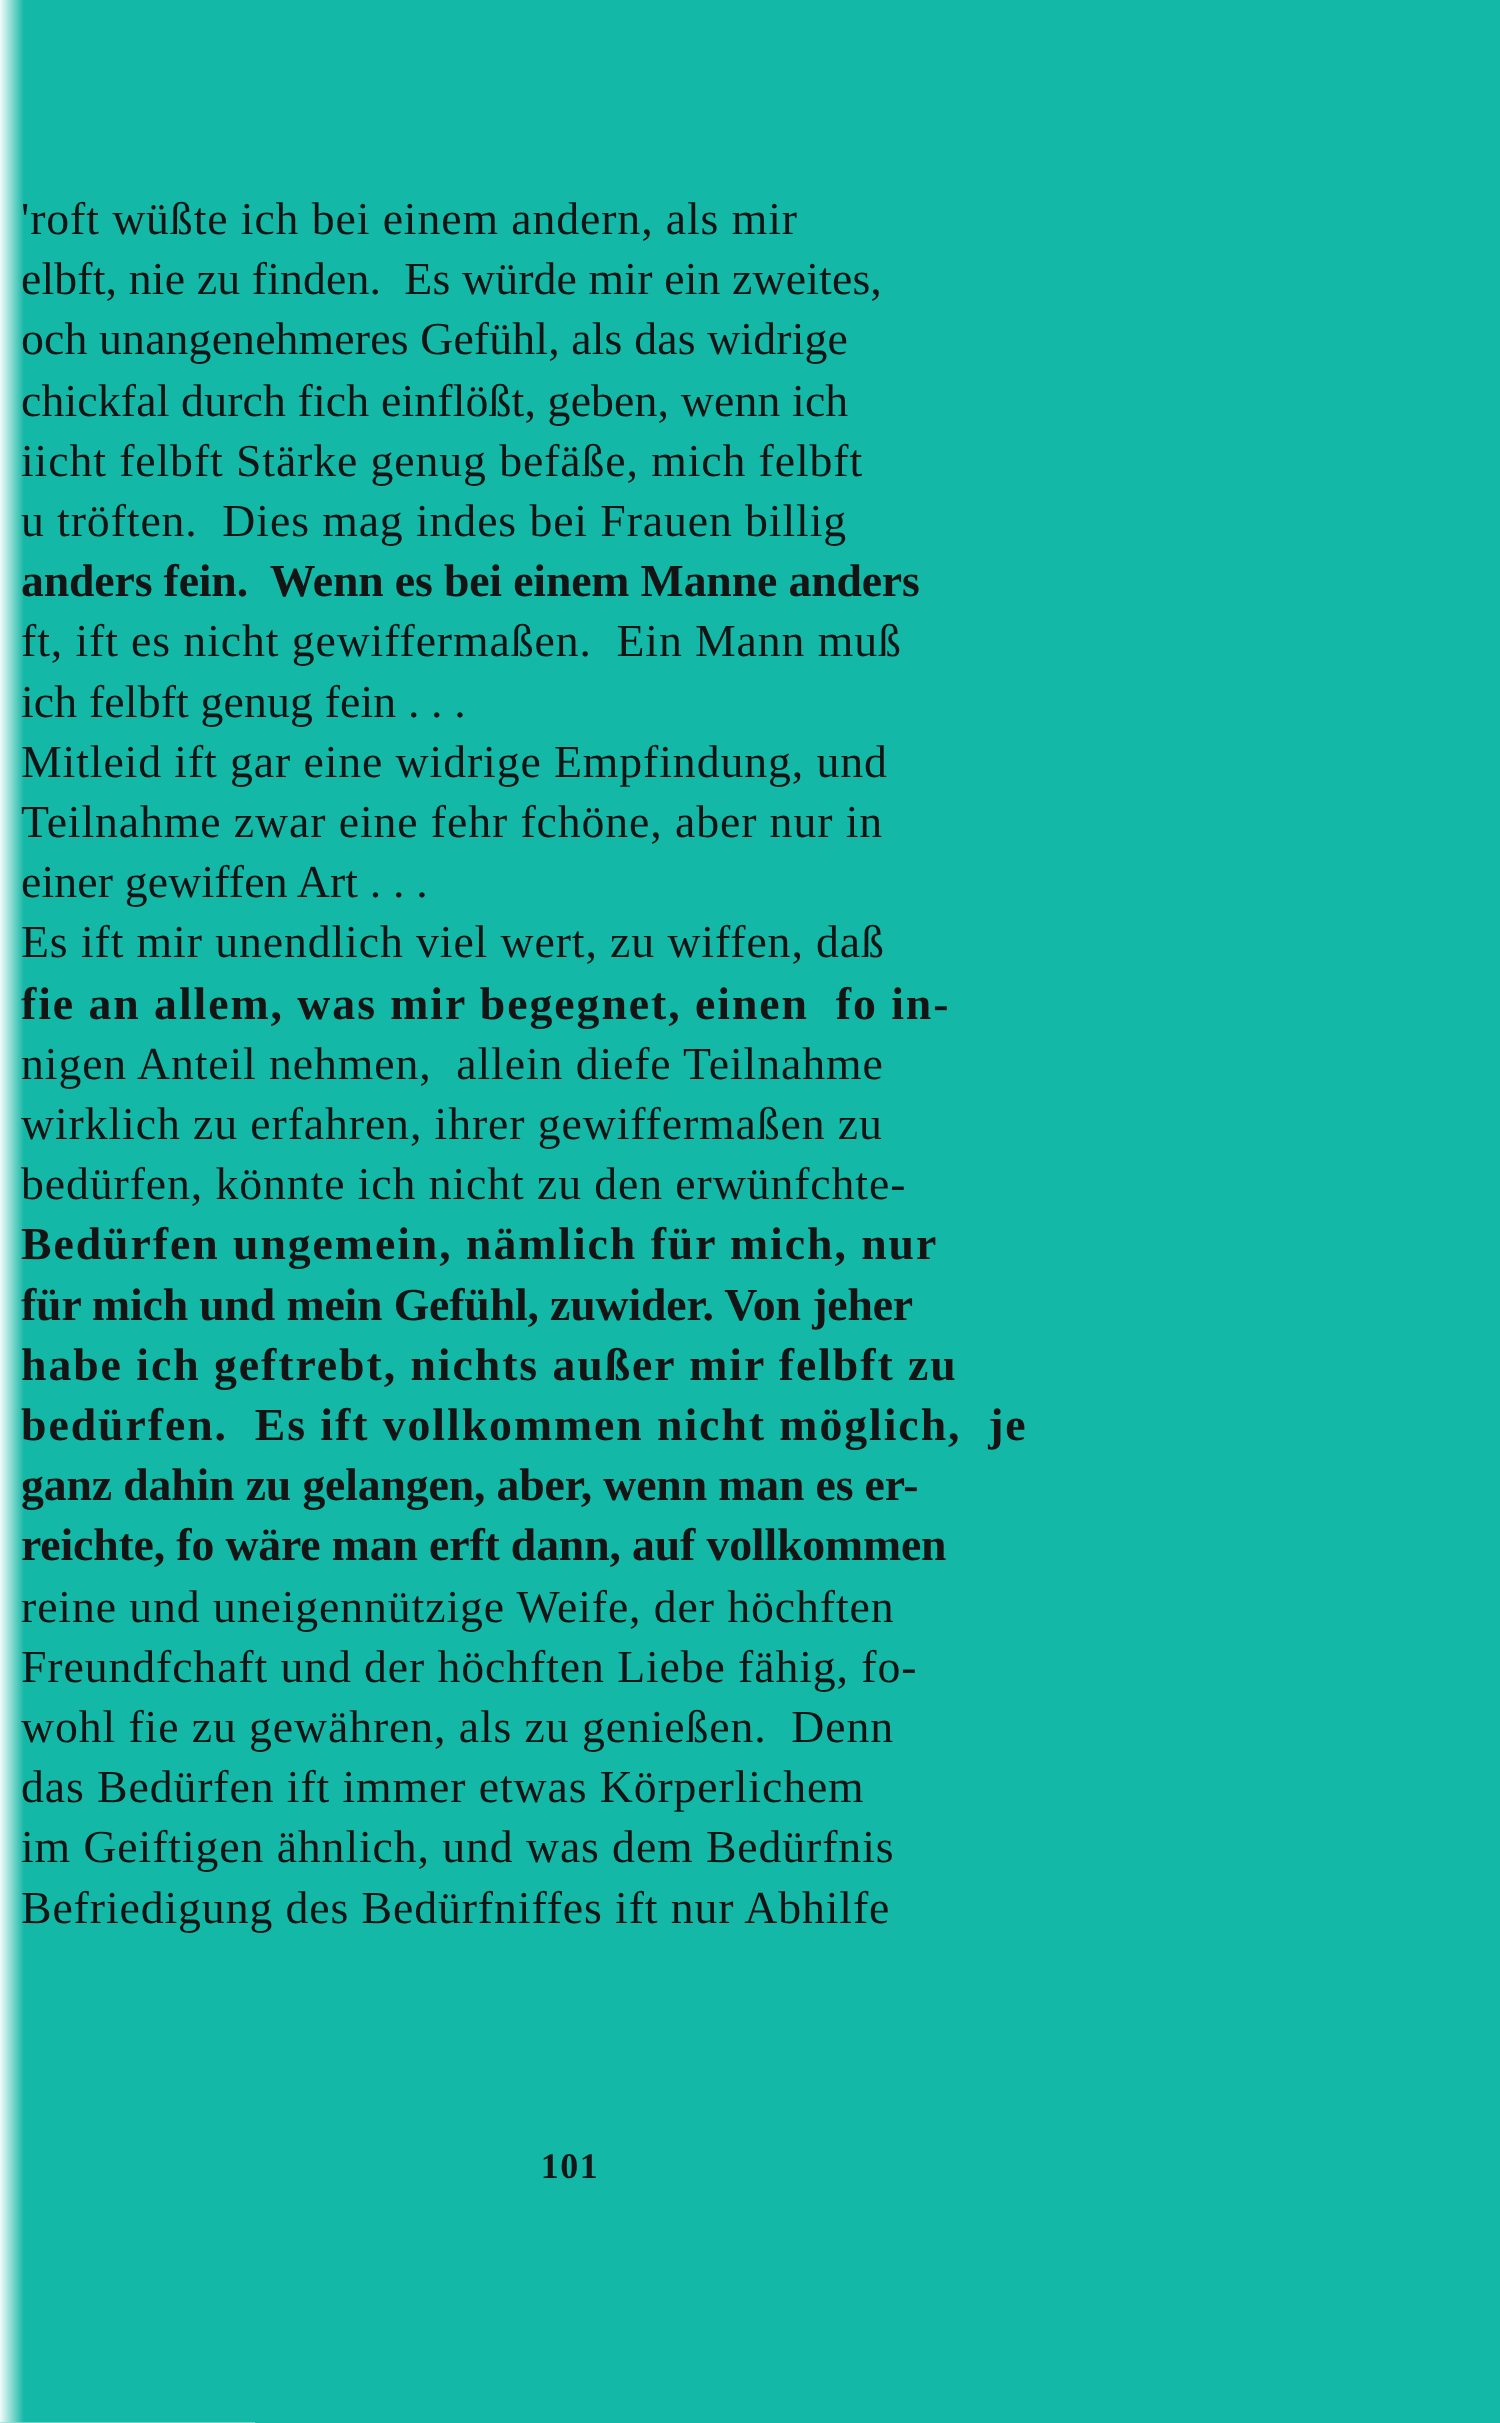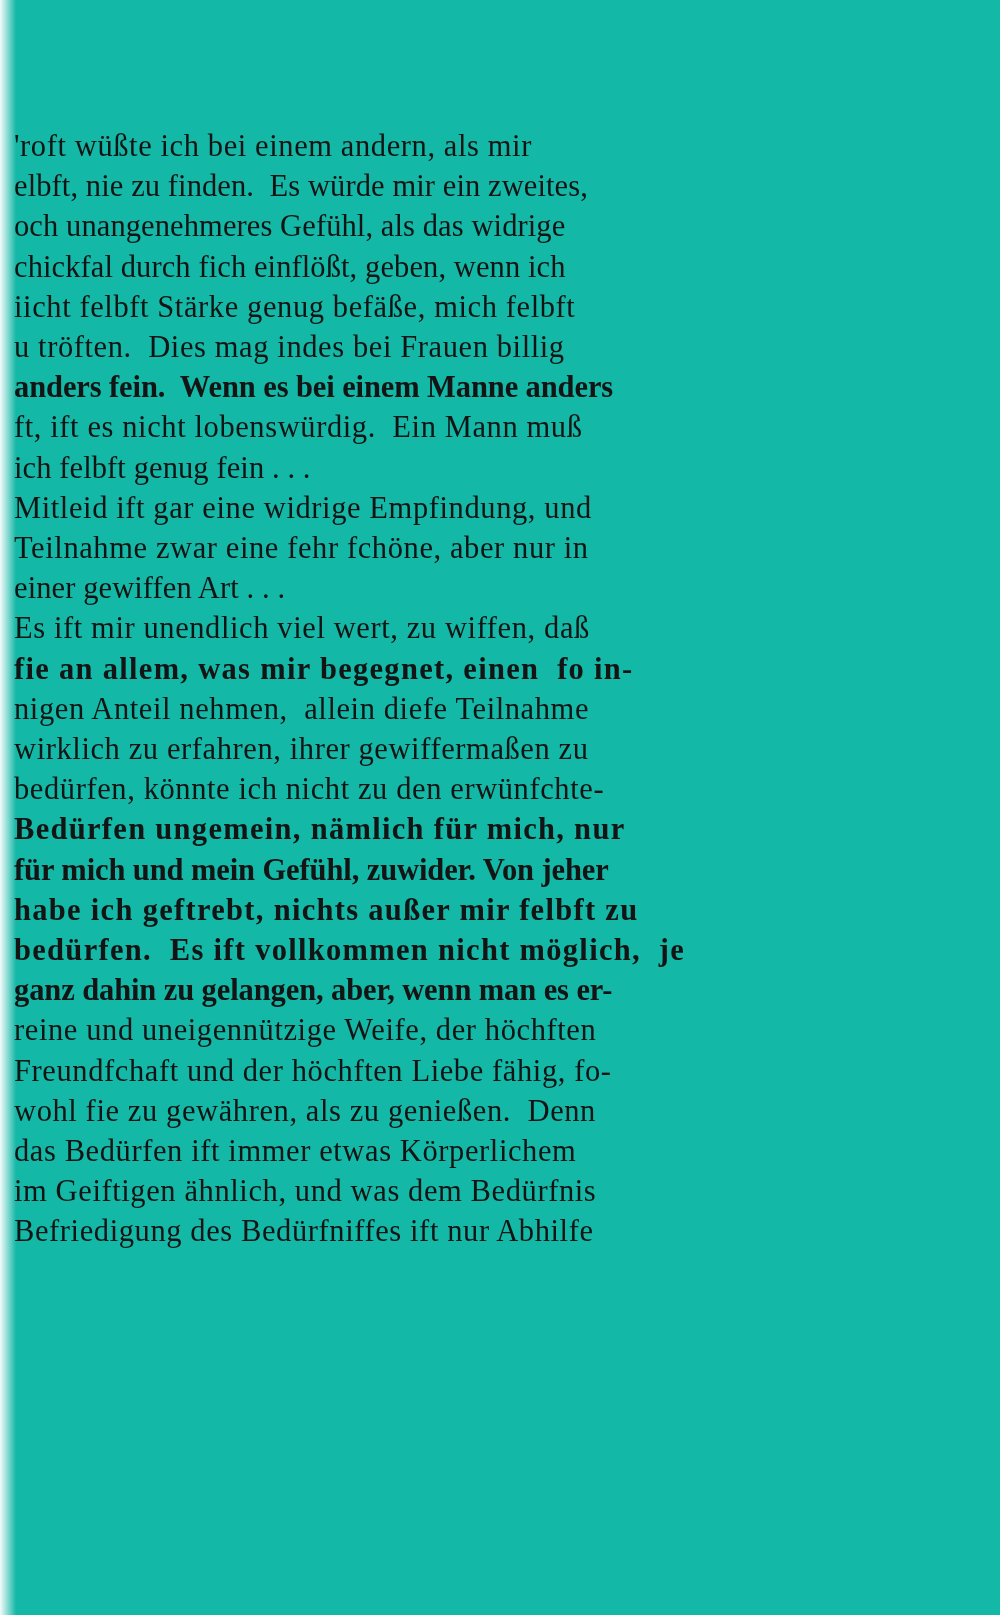--- a/index.html
+++ b/index.html
@@ -85,47 +85,49 @@
   <div class="text-column">
 
     <p class="para">
       <span class="line j">'roft wüßte ich bei einem andern, als mir</span>
       <span class="line">elbft, nie zu finden.  Es würde mir ein zweites,</span>
       <span class="line">och unangenehmeres Gefühl, als das widrige</span>
       <span class="line">chickfal durch fich einflößt, geben, wenn ich</span>
       <span class="line j">iicht felbft Stärke genug befäße, mich felbft</span>
       <span class="line j">u tröften.  Dies mag indes bei Frauen billig</span>
       <span class="line tight">anders fein.  Wenn es bei einem Manne anders</span>
-      <span class="line j">ft, ift es nicht lobenswürdig.  Ein Mann muß</span>
+      <span class="line j">ft, ift es nicht gewiffermaßen.  Ein Mann muß</span>
       <span class="line">ich felbft genug fein . . .</span>
     </p>
 
     <p class="para">
       <span class="line j">Mitleid ift gar eine widrige Empfindung, und</span>
       <span class="line j">Teilnahme zwar eine fehr fchöne, aber nur in</span>
       <span class="line">einer gewiffen Art . . .</span>
     </p>
 
     <p class="para">
       <span class="line j">Es ift mir unendlich viel wert, zu wiffen, daß</span>
       <span class="line jj">fie an allem, was mir begegnet, einen  fo in-</span>
       <span class="line j">nigen Anteil nehmen,  allein diefe Teilnahme</span>
       <span class="line j">wirklich zu erfahren, ihrer gewiffermaßen zu</span>
       <span class="line j">bedürfen, könnte ich nicht zu den erwünfchte-</span>
       <span class="line jj">Bedürfen ungemein, nämlich für mich, nur</span>
       <span class="line tight">für mich und mein Gefühl, zuwider. Von jeher</span>
       <span class="line jj">habe ich geftrebt, nichts außer mir felbft zu</span>
       <span class="line jj">bedürfen.  Es ift vollkommen nicht möglich,  je</span>
       <span class="line tight">ganz dahin zu gelangen, aber, wenn man es er-</span>
+      <span class="line tight">reichte, fo wäre man erft dann, auf vollkommen</span>
       <span class="line j">reine und uneigennützige Weife, der höchften</span>
       <span class="line j">Freundfchaft und der höchften Liebe fähig, fo-</span>
       <span class="line j">wohl fie zu gewähren, als zu genießen.  Denn</span>
       <span class="line j">das Bedürfen ift immer etwas Körperlichem</span>
       <span class="line j">im Geiftigen ähnlich, und was dem Bedürfnis</span>
       <span class="line j">Befriedigung des Bedürfniffes ift nur Abhilfe</span>
     </p>
 
   </div>
 
+  <div class="page-number">101</div>
 
   <div class="edge-fade-left"></div>
 
 </div>
 
 </body></html>

